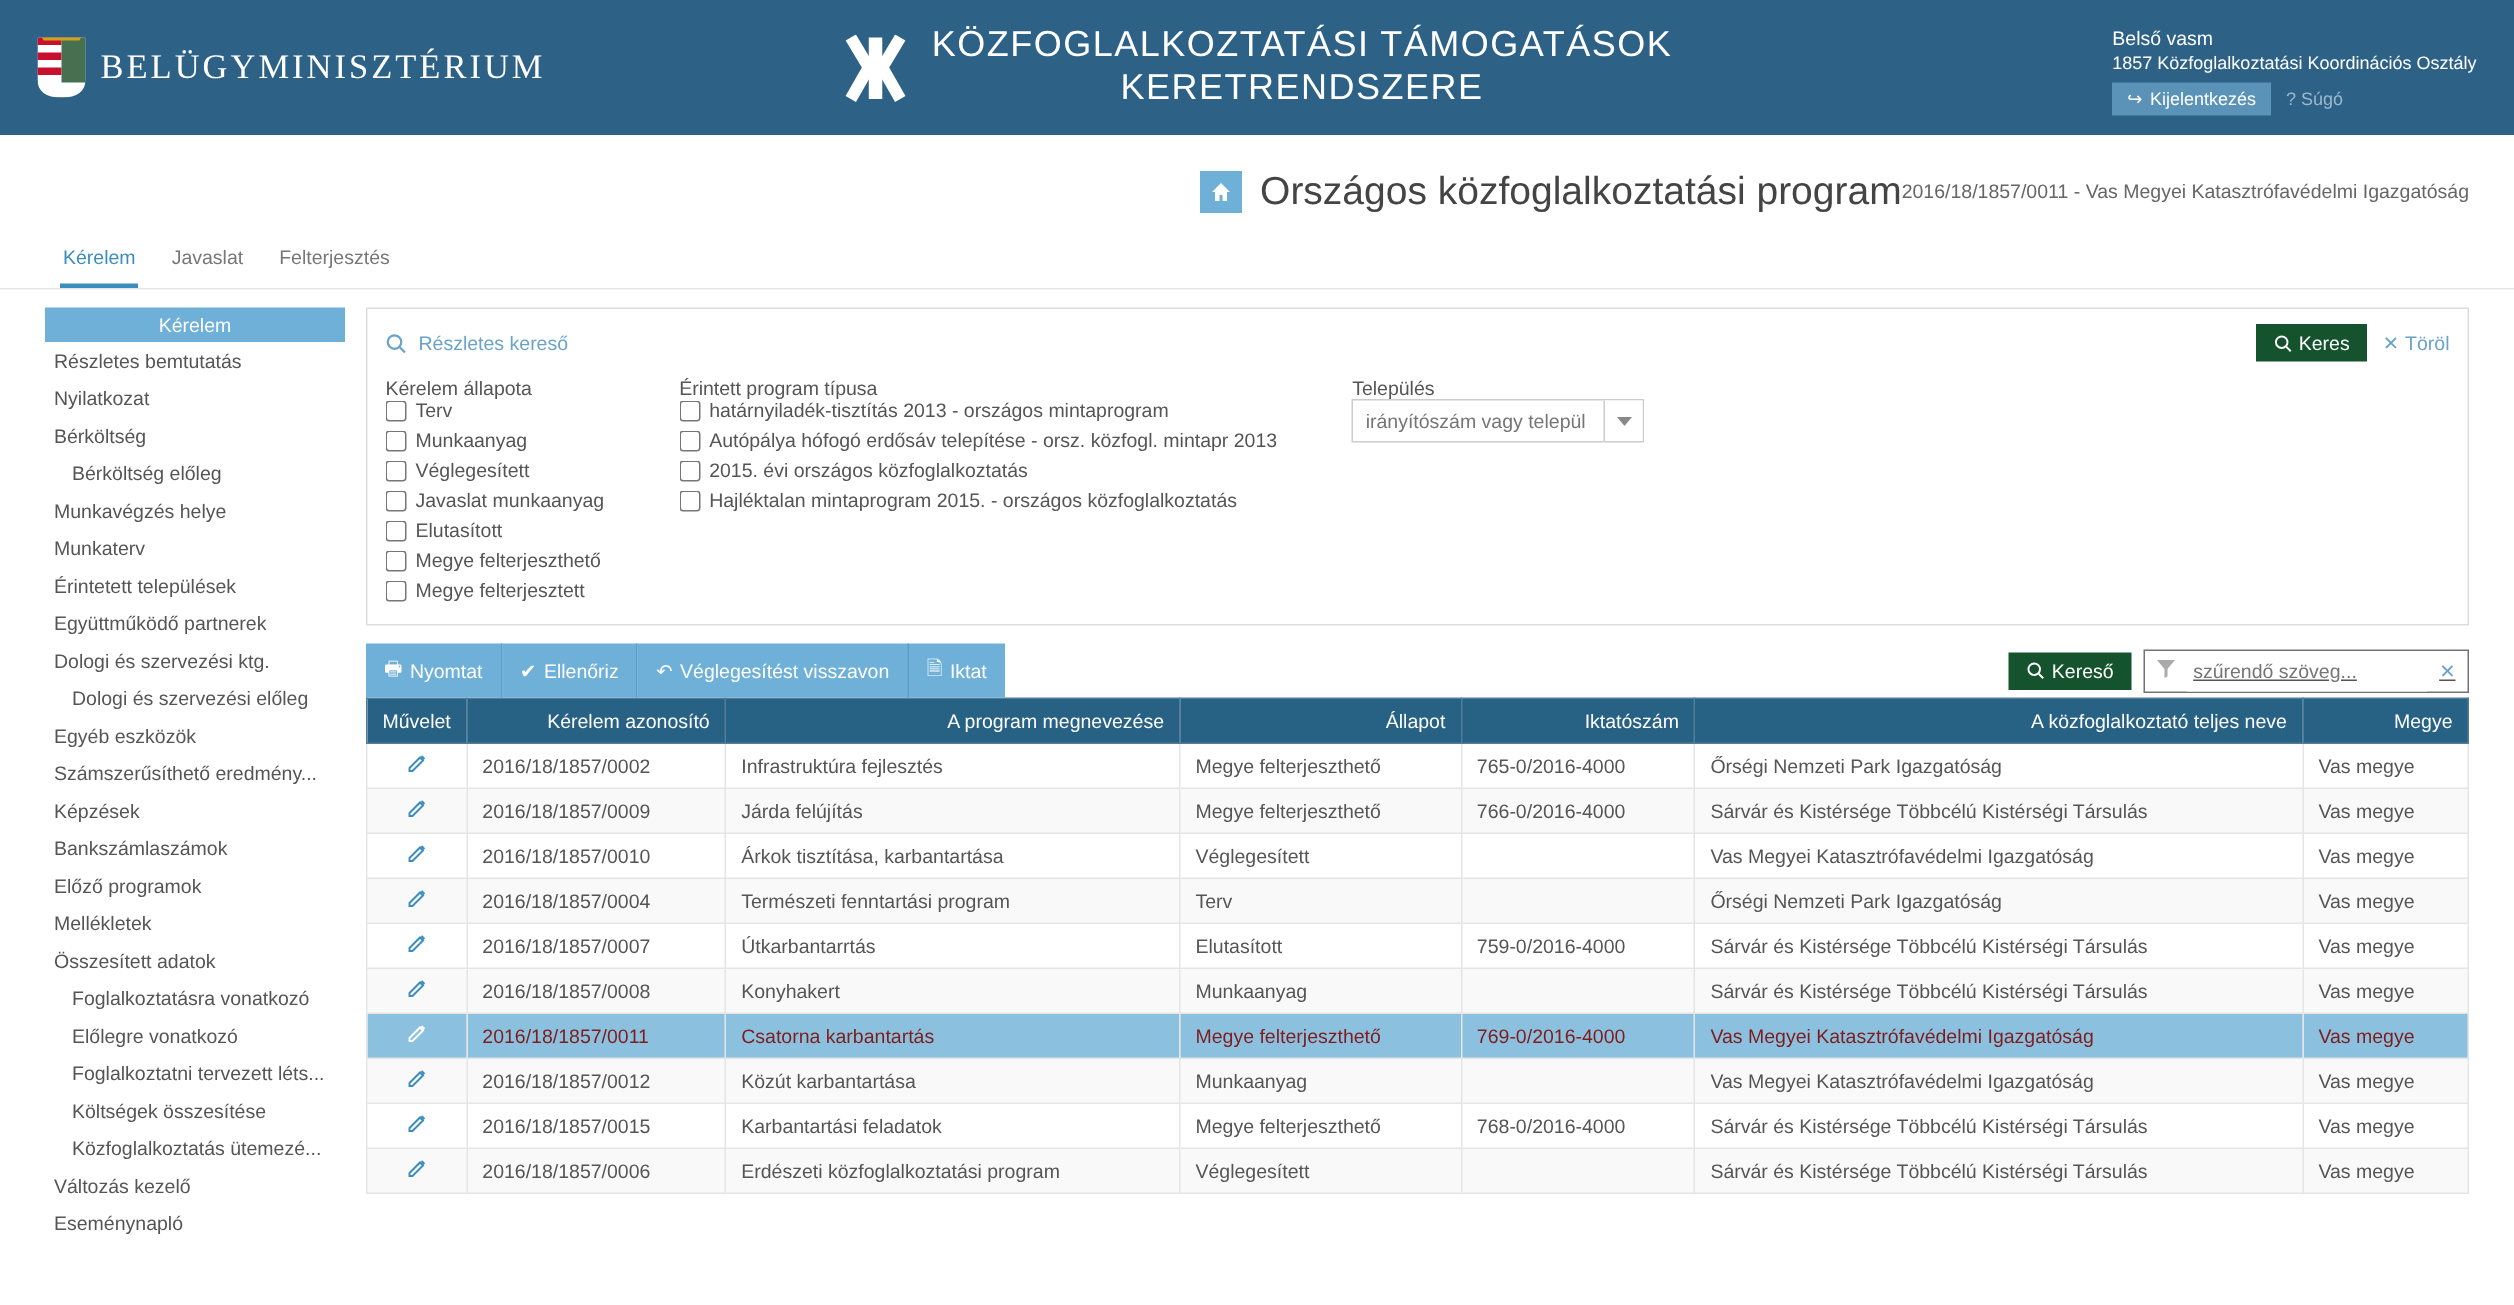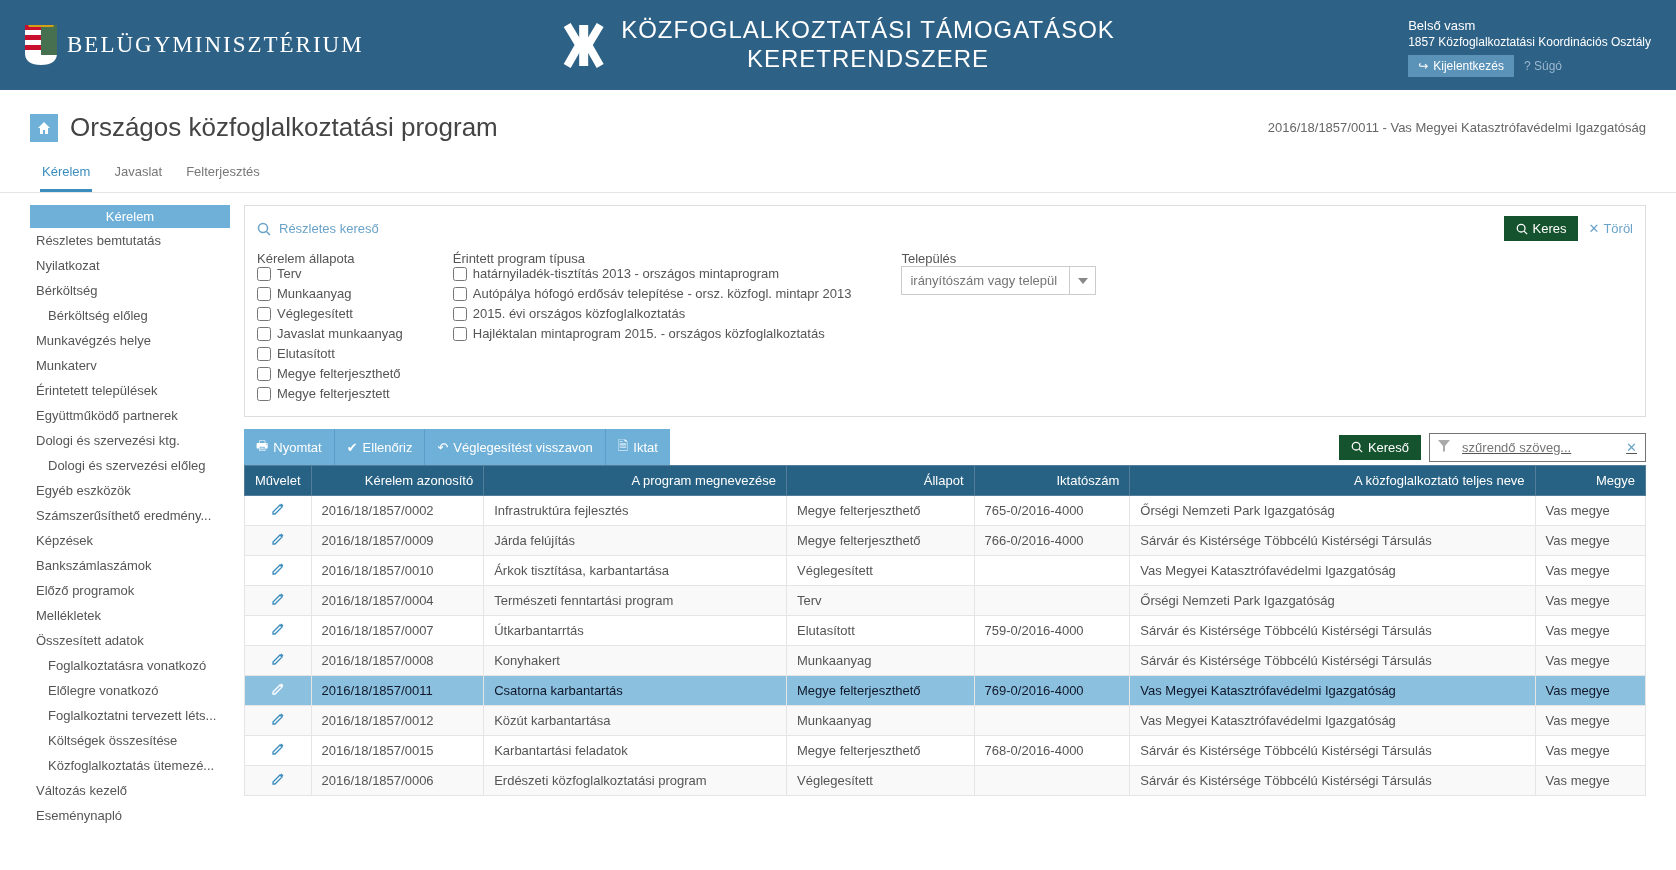--- a/index.html
+++ b/index.html
@@ -10,21 +10,21 @@
   .ministry { font-size: 23px; letter-spacing: 2px; font-family: Georgia, serif; font-weight: 400; }
   .header-center { position: absolute; left: 50%; transform: translateX(-50%); display: flex; align-items: center; gap: 15px; }
   .ktk-logo { width: 45px; height: 45px; }
   .header-title { font-size: 24px; text-align: center; line-height: 1.2; letter-spacing: 1px; }
   .header-right { position: absolute; right: 25px; top: 18px; font-size: 13px; }
   .header-right-line1 { margin-bottom: 2px; }
   .header-right-line2 { margin-bottom: 6px; font-size: 12px; }
   .logout-row { display: flex; align-items: center; gap: 10px; }
   .logout-btn { background: #5a92b8; border: none; color: #fff; padding: 4px 10px; font-size: 12px; cursor: pointer; display: flex; align-items: center; gap: 5px; }
   .help-link { color: #9bb8cf; font-size: 12px; }
-  .subheader-row { display: flex; justify-content: space-between; align-items: center; padding: 22px 30px 8px 30px; }
+  .subheader-row { display: flex; justify-content: flex-end; align-items: center; padding: 22px 30px 8px 30px; }
   .page-title { display: flex; align-items: center; gap: 12px; }
   .home-btn { background: #6fb0d9; color: #fff; width: 28px; height: 28px; display: flex; align-items: center; justify-content: center; font-size: 14px; }
   .page-title h1 { font-size: 26px; font-weight: 400; color: #444; }
   .context-info { color: #666; font-size: 13px; }
   .tabs { display: flex; gap: 20px; padding: 5px 32px 0 40px; border-bottom: 1px solid #e5e5e5; margin-bottom: 12px; }
   .tab { padding: 8px 2px 10px 2px; color: #777; cursor: pointer; }
   .tab.active { color: #3a8dbd; border-bottom: 3px solid #3a8dbd; }
   .main-area { display: flex; padding: 0 30px; gap: 14px; }
   .sidebar { width: 200px; flex-shrink: 0; }
   .sidebar-header { background: #6fb0d9; color: #fff; text-align: center; padding: 4px; font-size: 13px; }
@@ -51,21 +51,21 @@
   .tool-btn:last-child { border-right: none; }
   .toolbar-right { display: flex; align-items: center; gap: 0;}
   .filter-input-wrap { position: relative; display:flex; border:1px solid #737373;text-decoration:underline; }
   .filter-icon { padding: 6px 8px; color: #aaa; }
   .filter-input { border: none; padding: 6px 4px; width: 160px; font-size: 13px; outline: none; }
   .filter-clear { padding: 6px 8px; color: #6aa3c8; cursor: pointer; }
   table { width: 100%; border-collapse: collapse; }
   thead th { background: #276184; color: #fff; font-weight: 400; padding: 7px 10px; font-size: 13px; border: 1px solid #537d99; text-align: right; }
   tbody td { padding: 6px 10px; border: 1px solid #e5e5e5; font-size: 13px; color: #555; }
   tbody tr:nth-child(even) td { background: #f9f9f9; }
-  tbody tr.selected td { background: #8bc0df; color: #0f172a; }
+  tbody tr.selected td { background: #8bc0df; color: #7f1d1d; }
   .edit-icon { color: #3a8dbd; cursor: pointer; text-align: center; display: block; }
   tbody tr.selected .edit-icon { color: #fff; }
   .col-op { width: 60px; text-align: center; }
 </style>
 </head>
 <body>
 
 <div class="header">
   <div class="header-left">
     <svg class="crest" viewBox="0 0 32 40">

